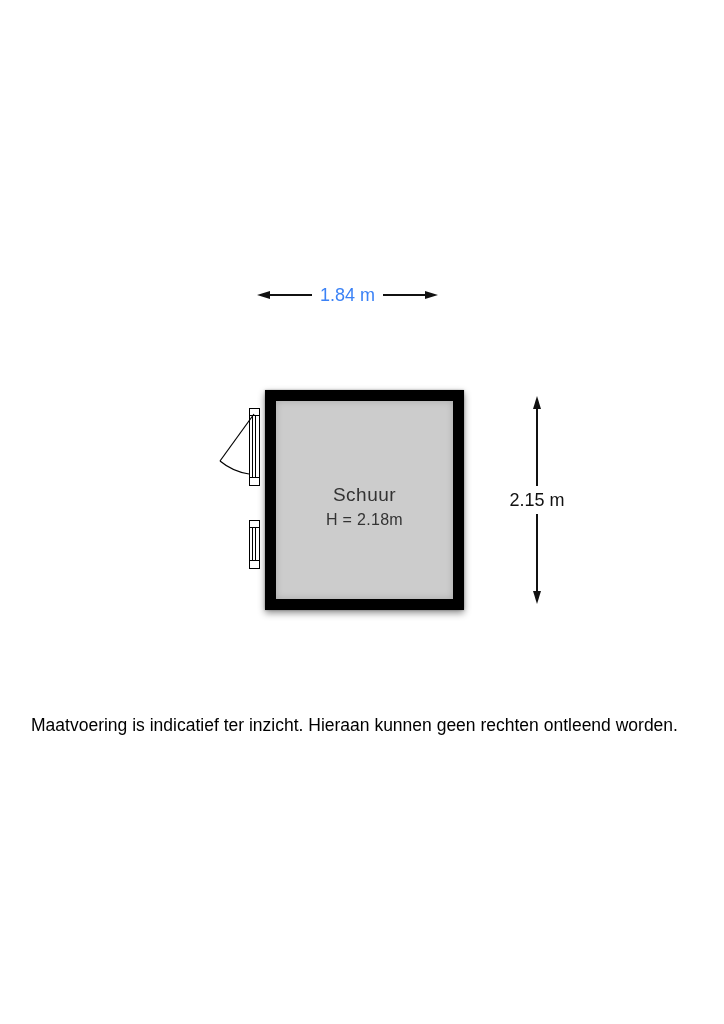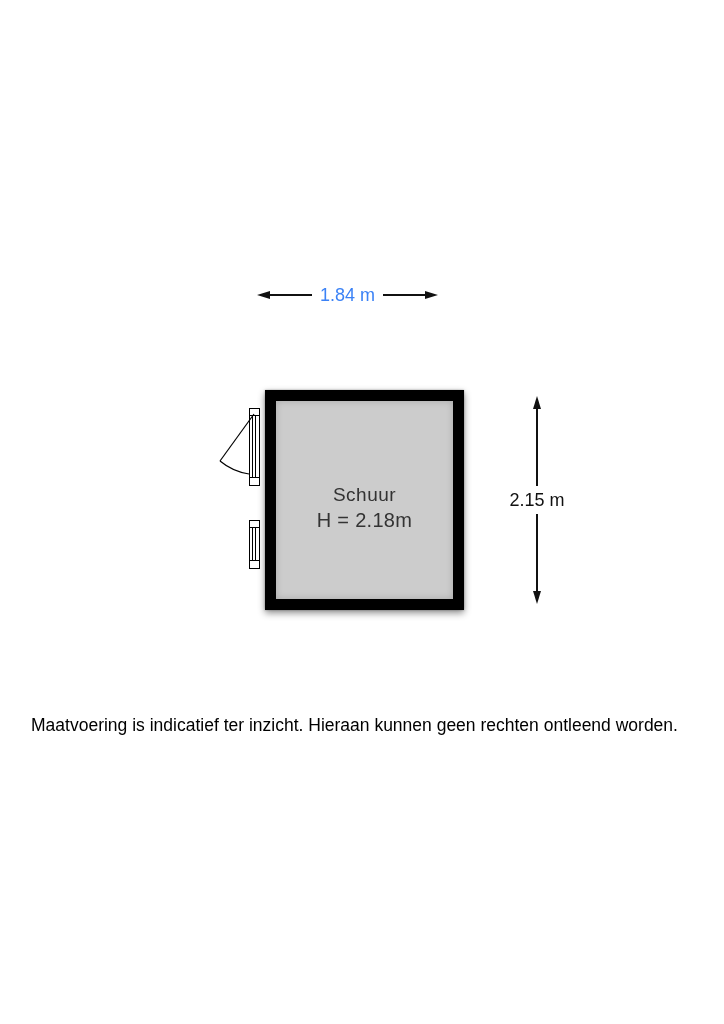--- a/index.html
+++ b/index.html
@@ -59,21 +59,21 @@
     position: absolute; inset: 0;
     box-shadow: inset 0 0 7px rgba(0,0,0,0.18);
     pointer-events: none;
   }
   .room-name {
     font-size: 19px; line-height: 24px;
     color: #333; letter-spacing: 0.5px;
     transform: translateY(6px);
   }
   .room-height {
-    font-size: 20px; line-height: 22px;
+    font-size: 16px; line-height: 22px;
     color: #333; letter-spacing: 0.3px;
     transform: translateY(8px);
   }
 
   
   .jamb {
     position: absolute; left: 249px; width: 11px;
     background: #fff; border: 1px solid #000;
   }
   .pane {

